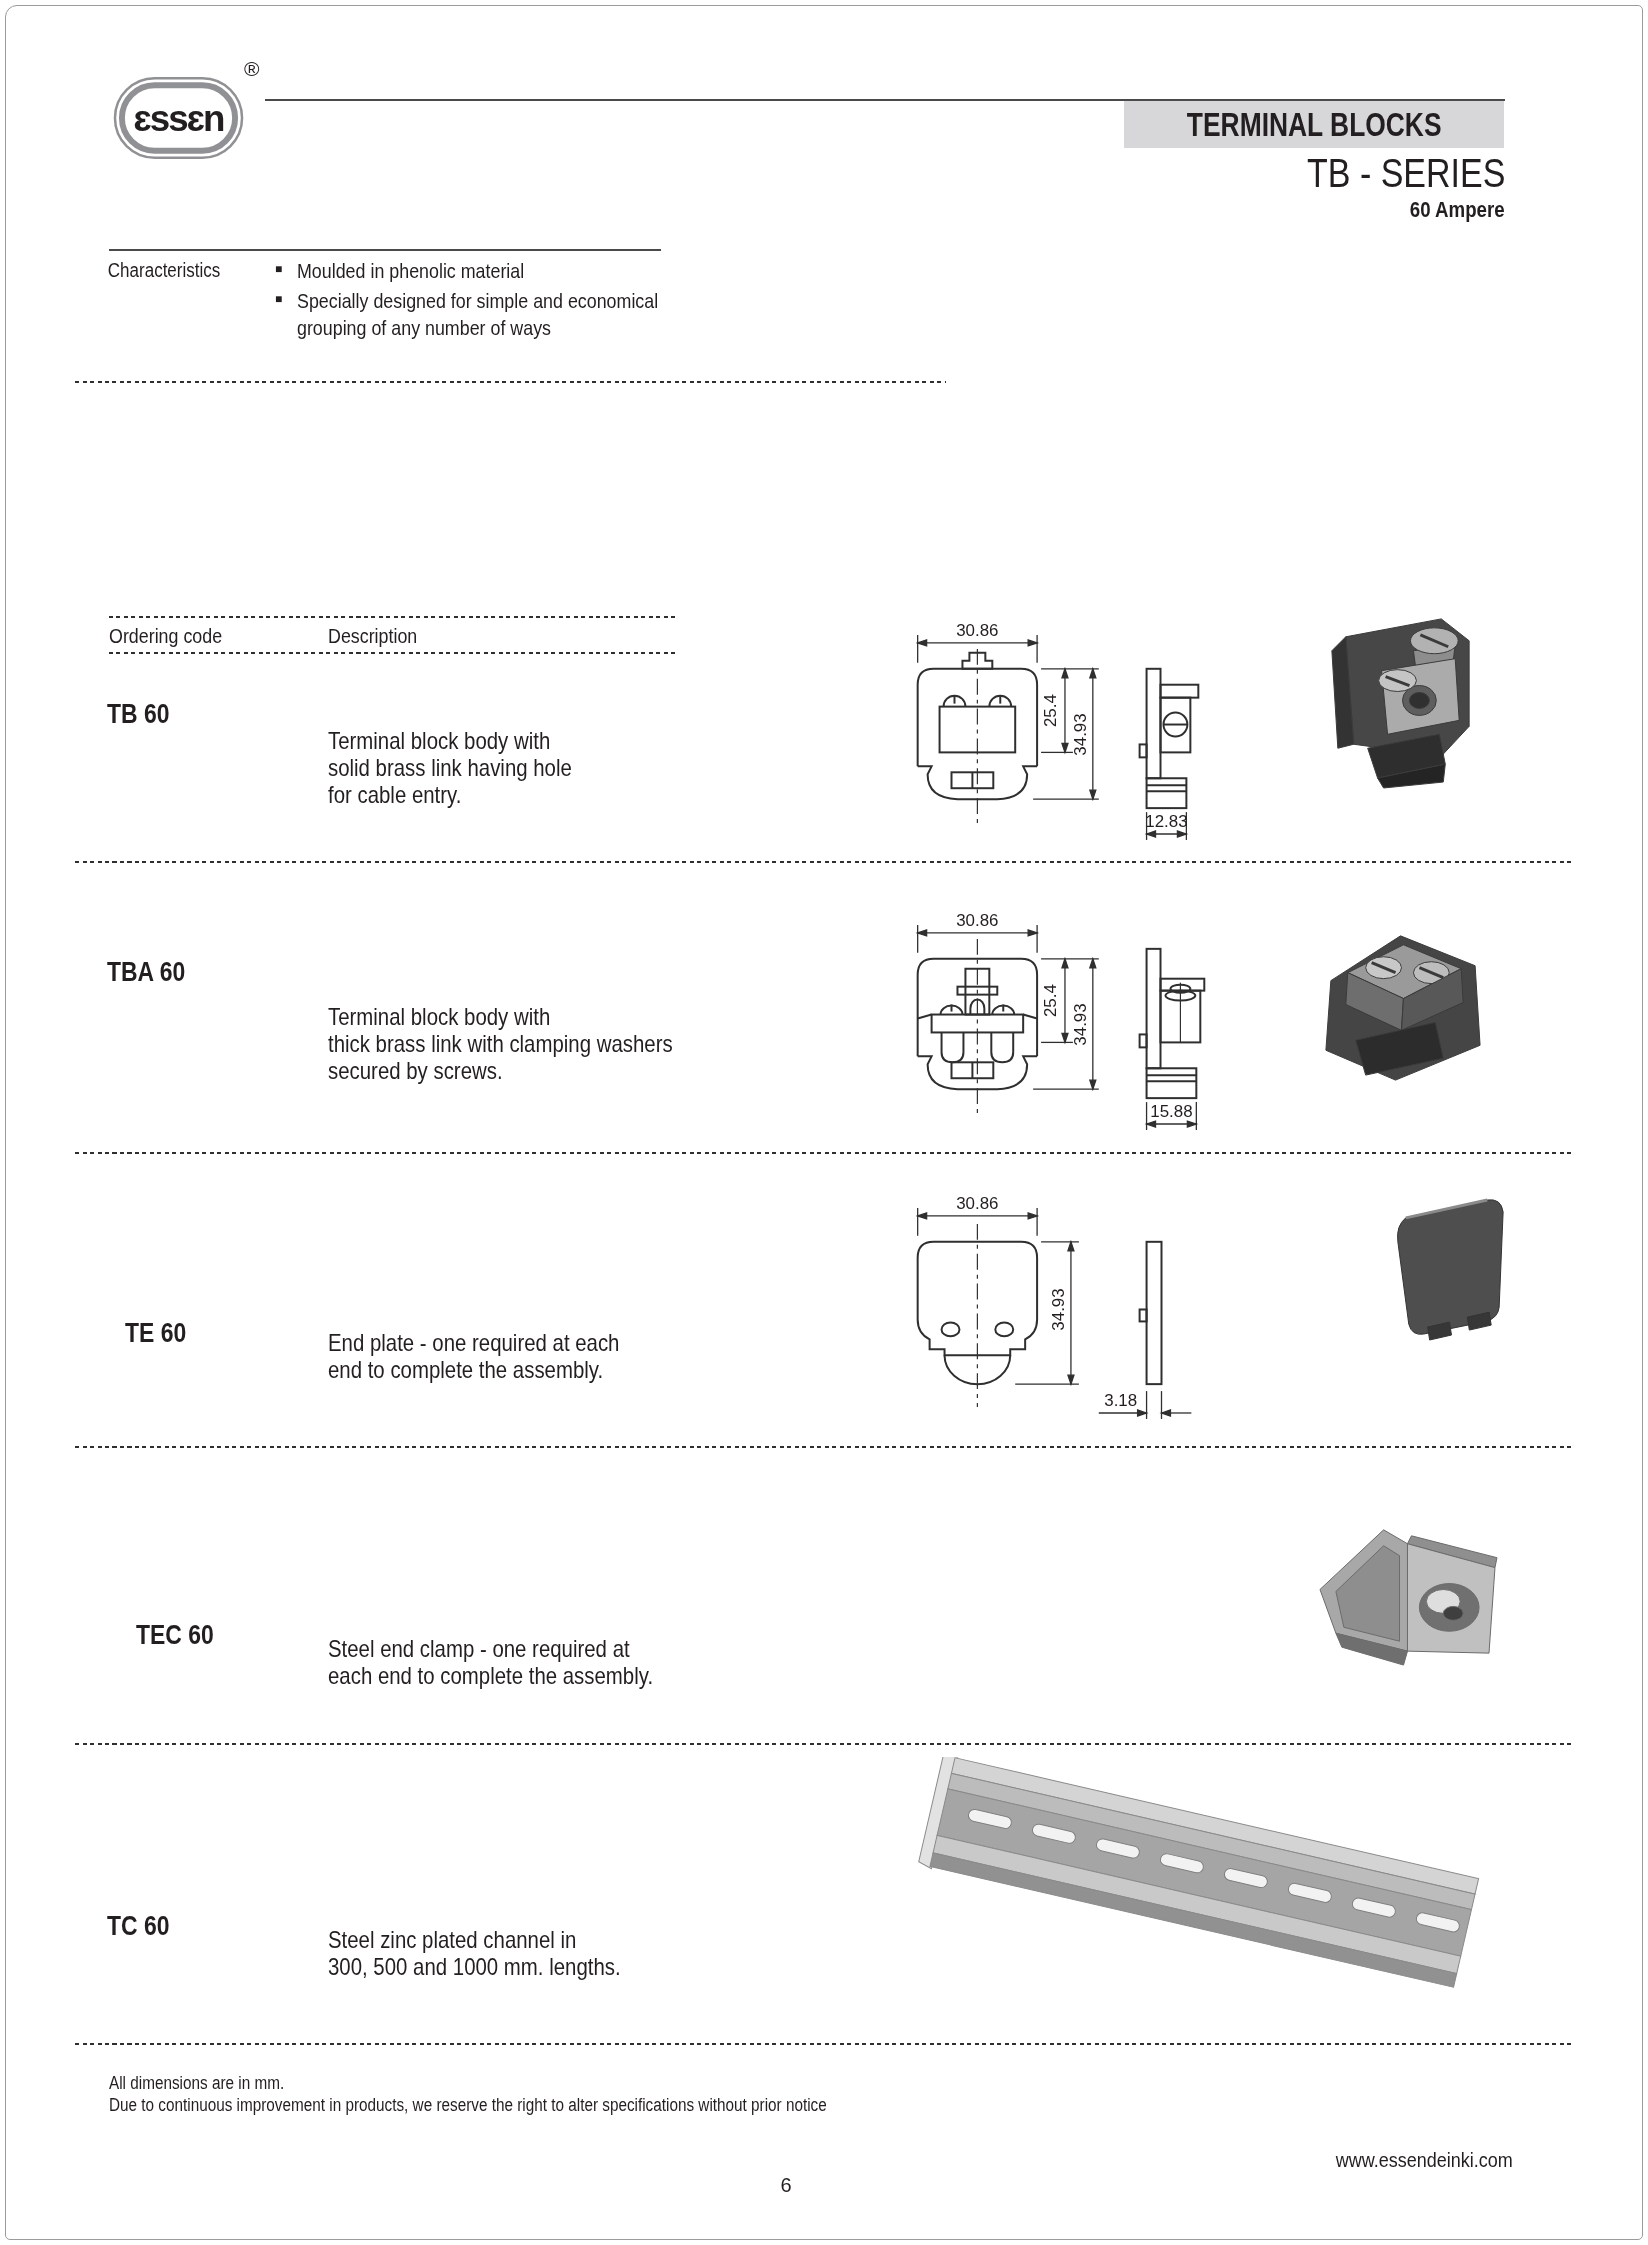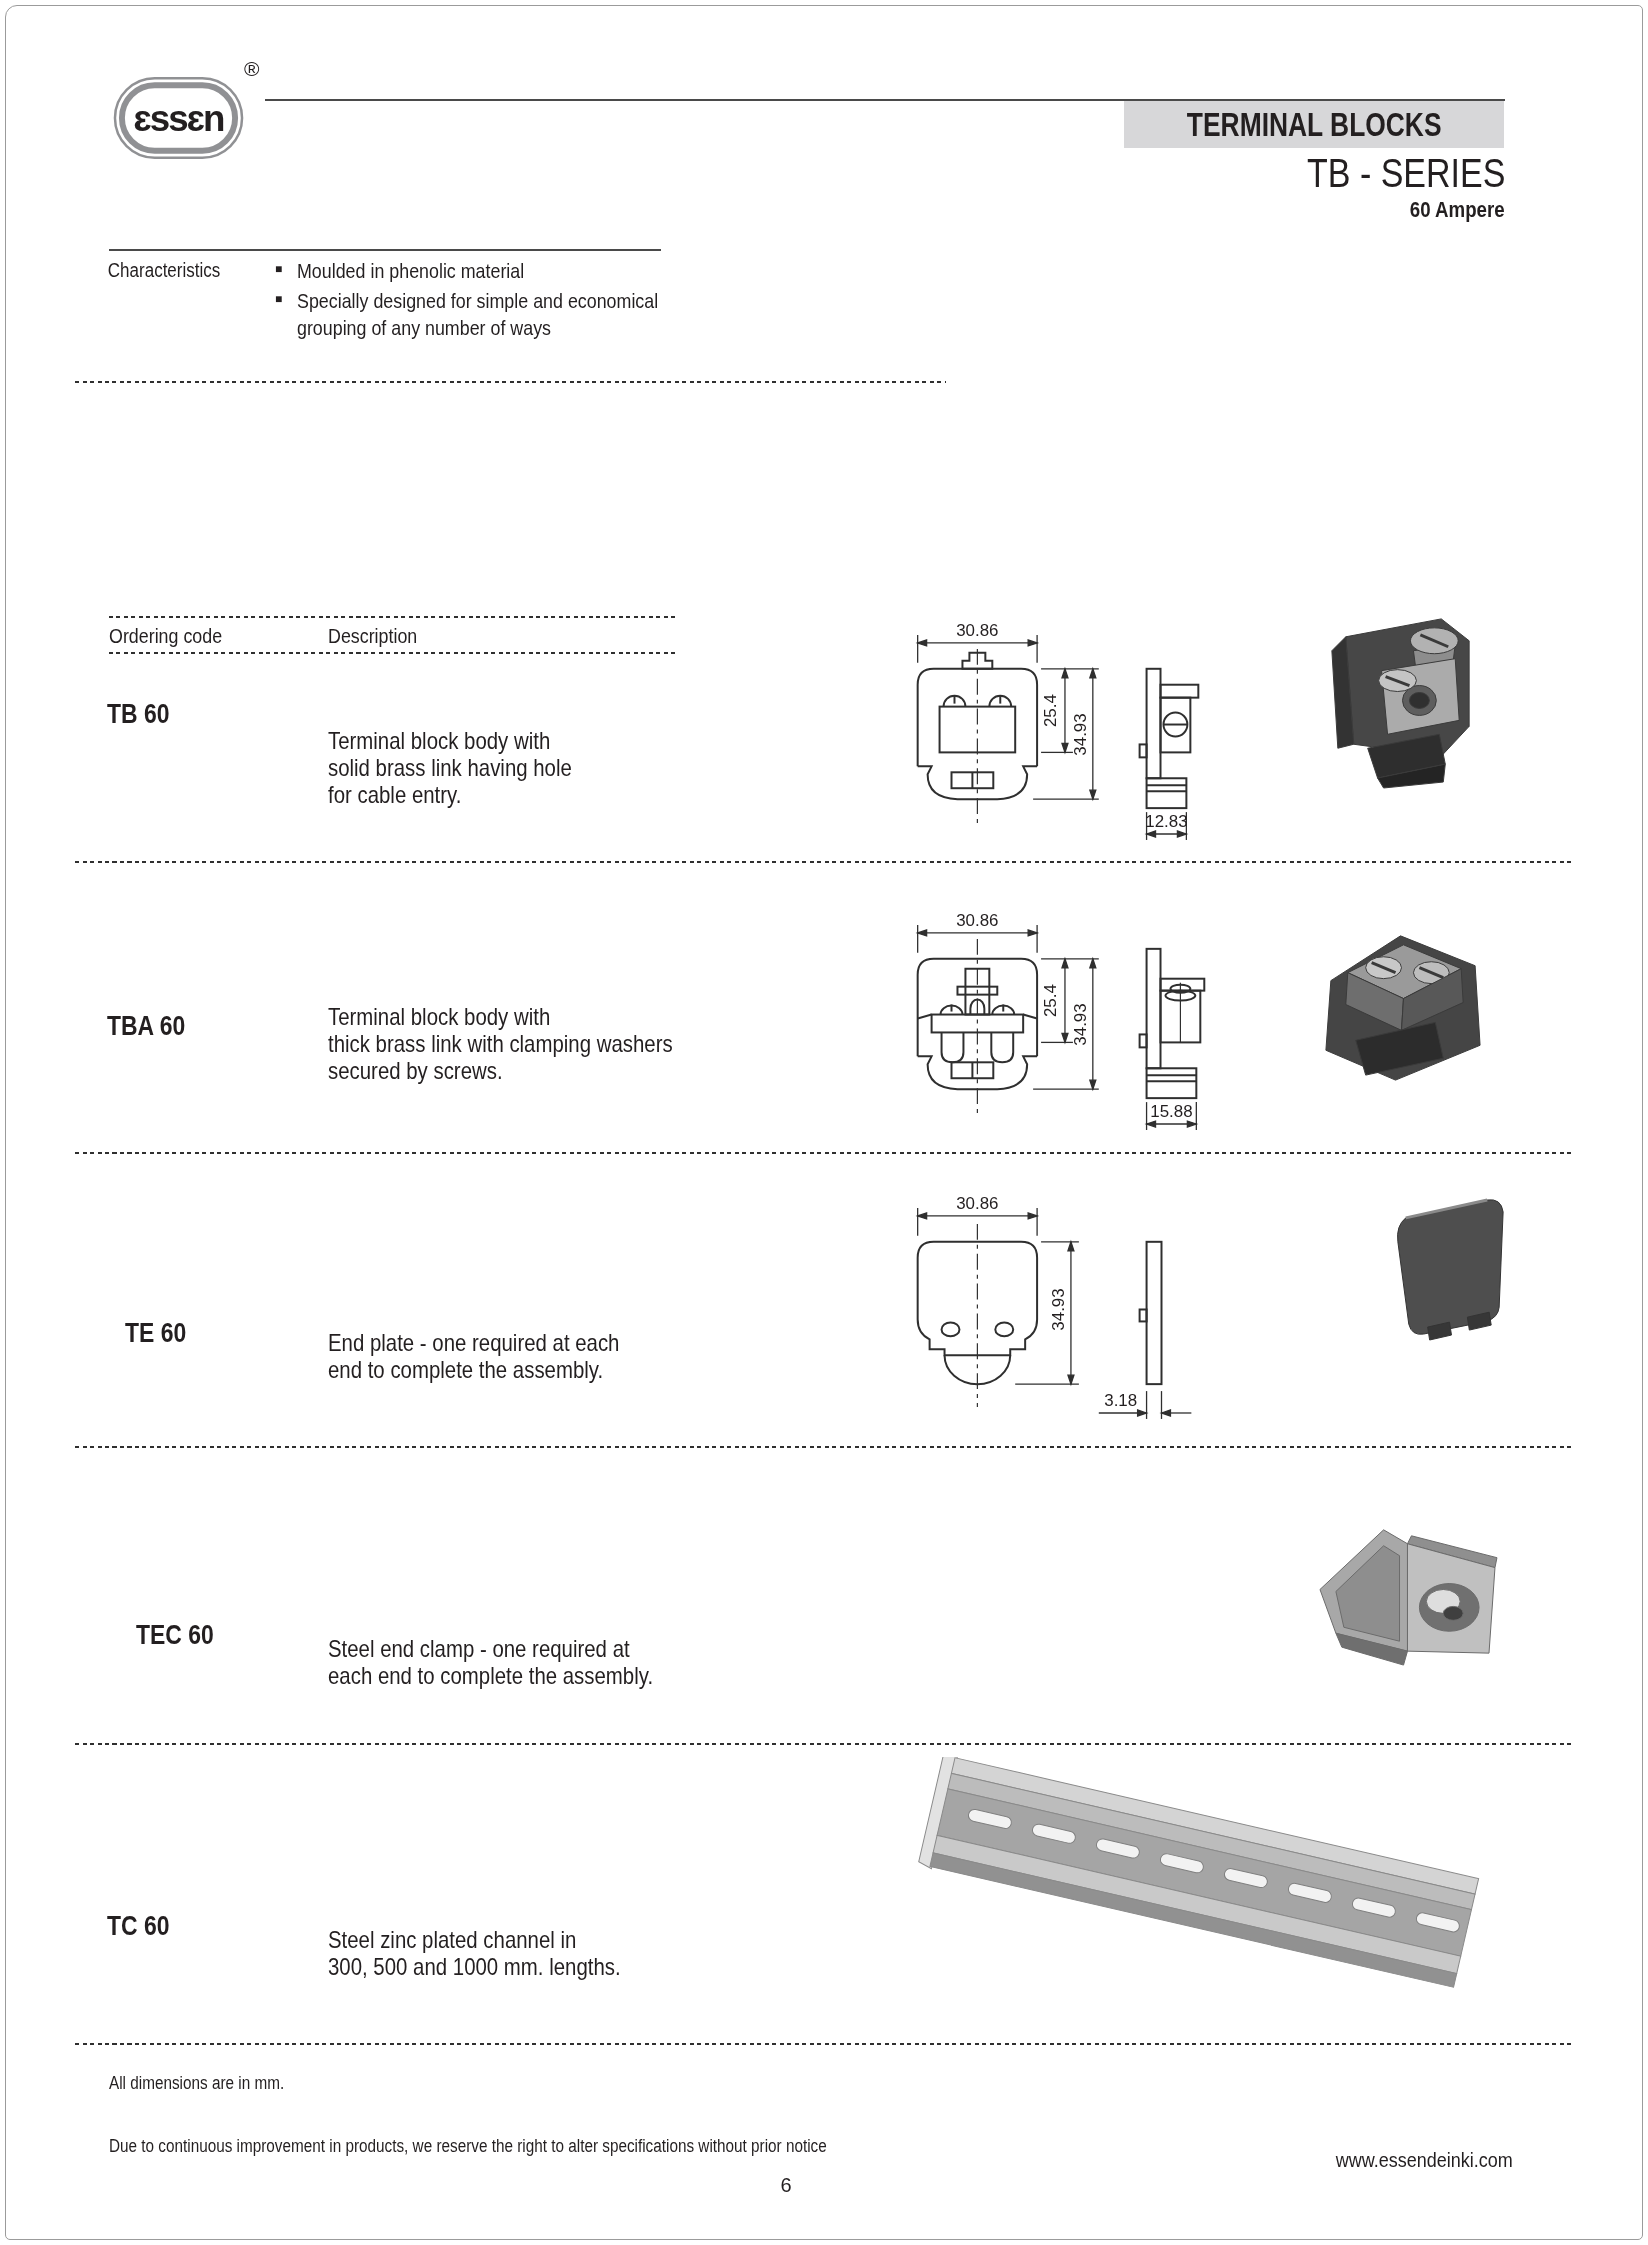--- a/index.html
+++ b/index.html
@@ -170,21 +170,21 @@
         <ellipse cx="104" cy="82" rx="19" ry="11" fill="#c4c4c4"></ellipse>
         <line x1="92" y1="78" x2="116" y2="87" stroke-width="3"></line>
         <polygon points="74,150 146,136 152,166 84,180" fill="#2e2e2e"></polygon>
         <polygon points="84,180 152,166 150,184 90,190" fill="#242424"></polygon>
       </g>
     </svg>
     <div class="abs dots" style="left:75px;top:861px;width:1500px;"></div>
   </div>
 
   <div>
-    <div class="abs code" style="left:107px;top:1011px;">
+    <div class="abs code" style="left:107px;top:957px;">
       <span class="cx">TBA 60</span>
     </div>
     <div class="abs desc" style="left:328px;top:1003px;">
       <span style="display:inline-block;transform:scaleX(.85);transform-origin:left top;">
         <span>Terminal block body with</span><br>
         <span>thick brass link with clamping washers</span><br>
         <span>secured by screws.</span>
       </span>
     </div>
 
@@ -375,21 +375,21 @@
         <rect x="40" y="158" width="540" height="14" fill="#919191"></rect>
       </g>
     </svg>
     <div class="abs dots" style="left:75px;top:2043px;width:1500px;"></div>
   </div>
 
   <div>
     <div class="abs note" style="left:109px;top:2072px;">
       <span class="cx">All dimensions are in mm.</span>
     </div>
-    <div class="abs note" style="left:109px;top:2094px;margin-top:41px;">
+    <div class="abs note" style="left:109px;top:2094px;">
       <span class="cx">Due to continuous improvement in products, we reserve the right to alter specifications without prior notice</span>
     </div>
     <div class="abs website" style="right:136px;top:2119px;">
       <span class="cxr" style="transform:scaleX(.9);">www.essendeinki.com</span>
     </div>
     <div class="abs pagenum">6</div>
   </div>
 </div>
 
 

